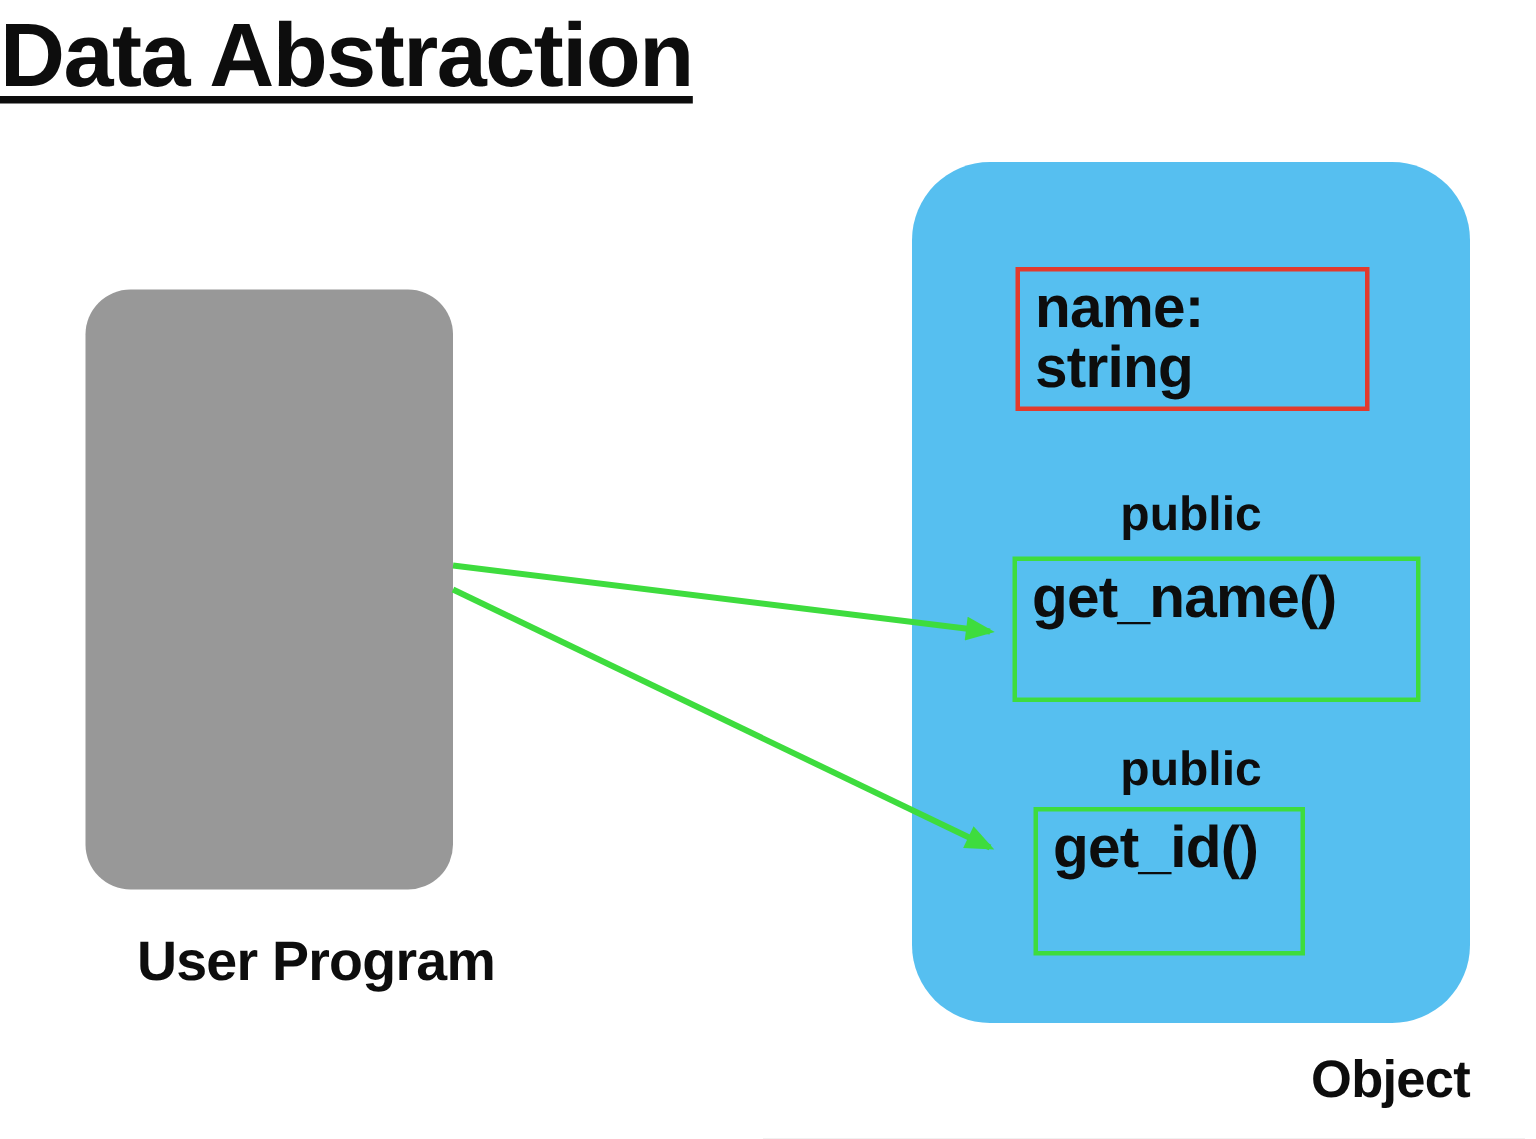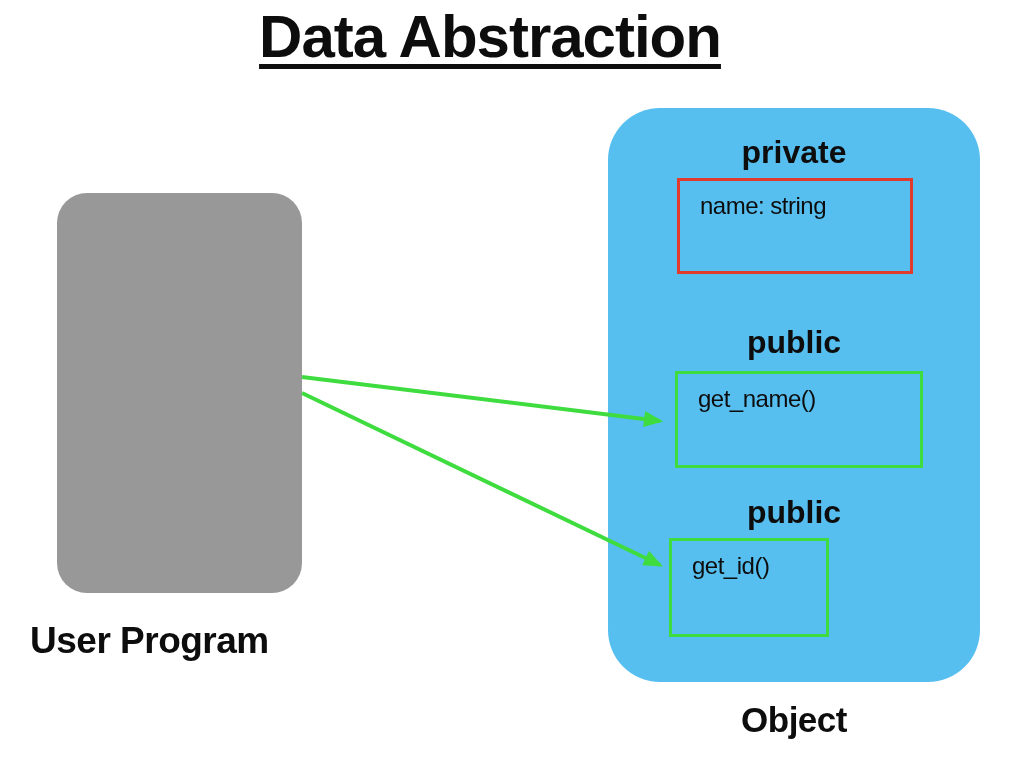--- a/index.html
+++ b/index.html
@@ -11,81 +11,80 @@
     --bg:#ffffff;
   }
   *{margin:0;padding:0;box-sizing:border-box;}
   html,body{background:#e8e8e8;}
   body{font-family:"Liberation Sans",sans-serif;}
   .canvas{
     position:relative;width:1024px;height:759px;background:var(--bg);
     overflow:hidden;color:var(--text);
   }
   .title{
-    position:absolute;top:2px;left:0;width:980px;text-align:center;
+    position:absolute;top:2px;left:0;width:980px;text-align:left;
     font-size:60px;font-weight:bold;letter-spacing:-1px;
     text-decoration:underline;text-decoration-thickness:5px;text-underline-offset:7px;
   }
   .user-program-box{
     position:absolute;left:57px;top:193px;width:245px;height:400px;
     background:var(--user-program-fill);border-radius:30px;
   }
   .user-program-label{
-    position:absolute;left:30px;top:620px;width:300px;text-align:left;
+    position:absolute;left:30px;top:620px;width:300px;text-align:right;
     font-size:37px;font-weight:bold;letter-spacing:-0.5px;
   }
   .object-box{
     position:absolute;left:608px;top:108px;width:372px;height:574px;
     background:var(--object-fill);border-radius:52px;
   }
   .access-label{
     position:absolute;left:0;width:100%;text-align:center;
     font-size:32px;font-weight:bold;
   }
   .access-private{top:26px;}
   .access-public-1{top:216px;}
   .access-public-2{top:386px;}
   .member-box{
-    position:absolute;font-size:24px;font-weight:normal;line-height:40px;
-    padding:5px 0 0 20px;letter-spacing:-0.5px;
+    position:absolute;font-size:39px;font-weight:bold;line-height:40px;
+    padding:5px 0 0 10px;letter-spacing:-0.5px;
   }
   .private-members-box{
     left:69px;top:70px;width:236px;height:96px;
     border:3px solid var(--accent-red);
   }
   .name-methods-box{
-    left:67px;top:263px;width:248px;height:97px;
+    left:67px;top:263px;width:272px;height:97px;
     border:3px solid var(--accent-green);
   }
   .id-methods-box{
-    left:61px;top:430px;width:160px;height:99px;
+    left:81px;top:430px;width:181px;height:99px;
     border:3px solid var(--accent-green);
   }
   .object-label{
-    position:absolute;left:608px;top:700px;width:372px;text-align:center;
+    position:absolute;left:608px;top:700px;width:372px;text-align:right;
     font-size:35px;font-weight:bold;letter-spacing:-0.5px;
   }
   .arrows{
     position:absolute;left:0;top:0;width:1024px;height:759px;
     pointer-events:none;z-index:10;
   }
 </style>
 </head>
 <body>
 
 <div class="canvas">
 
   <h1 class="title">Data Abstraction</h1>
 
   <div class="user-program-box"></div>
   <div class="user-program-label">User Program</div>
 
   <div class="object-box">
 
-    <div class="access-label access-private">private</div>
     <div class="member-box private-members-box">
       <div>name: string</div>
     </div>
 
     <div class="access-label access-public-1">public</div>
     <div class="member-box name-methods-box">
       <div>get_name()</div>
     </div>
 
     <div class="access-label access-public-2">public</div>

